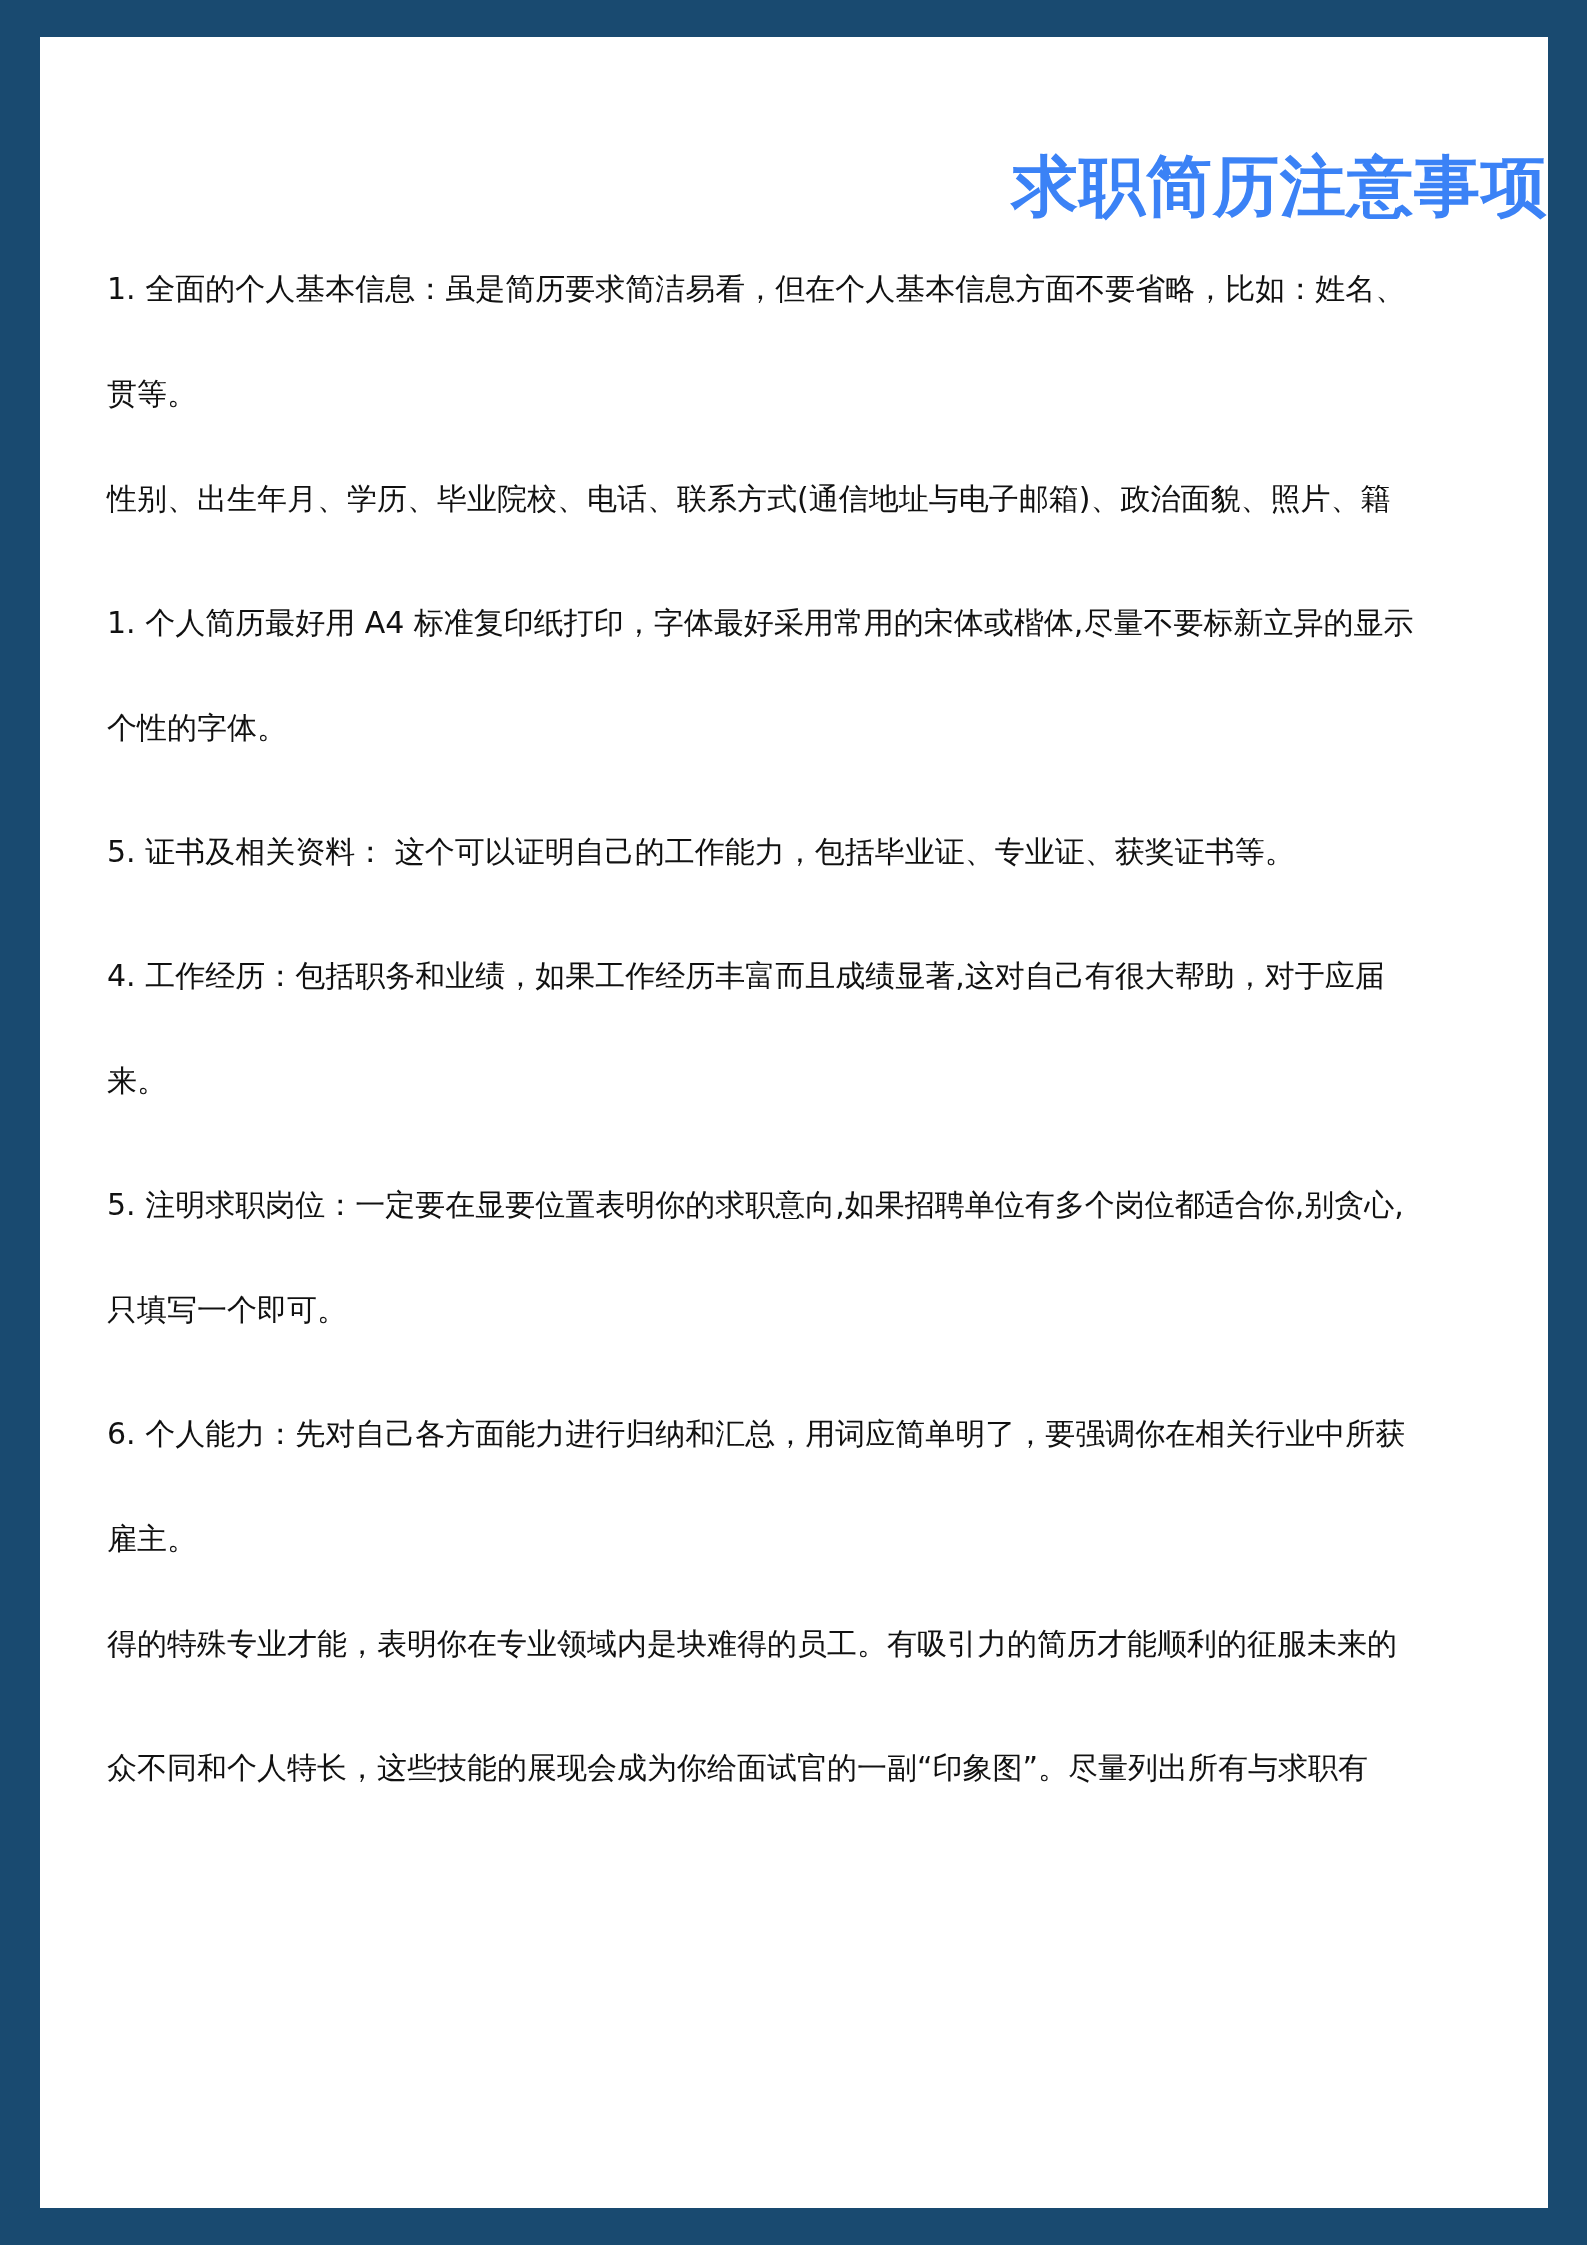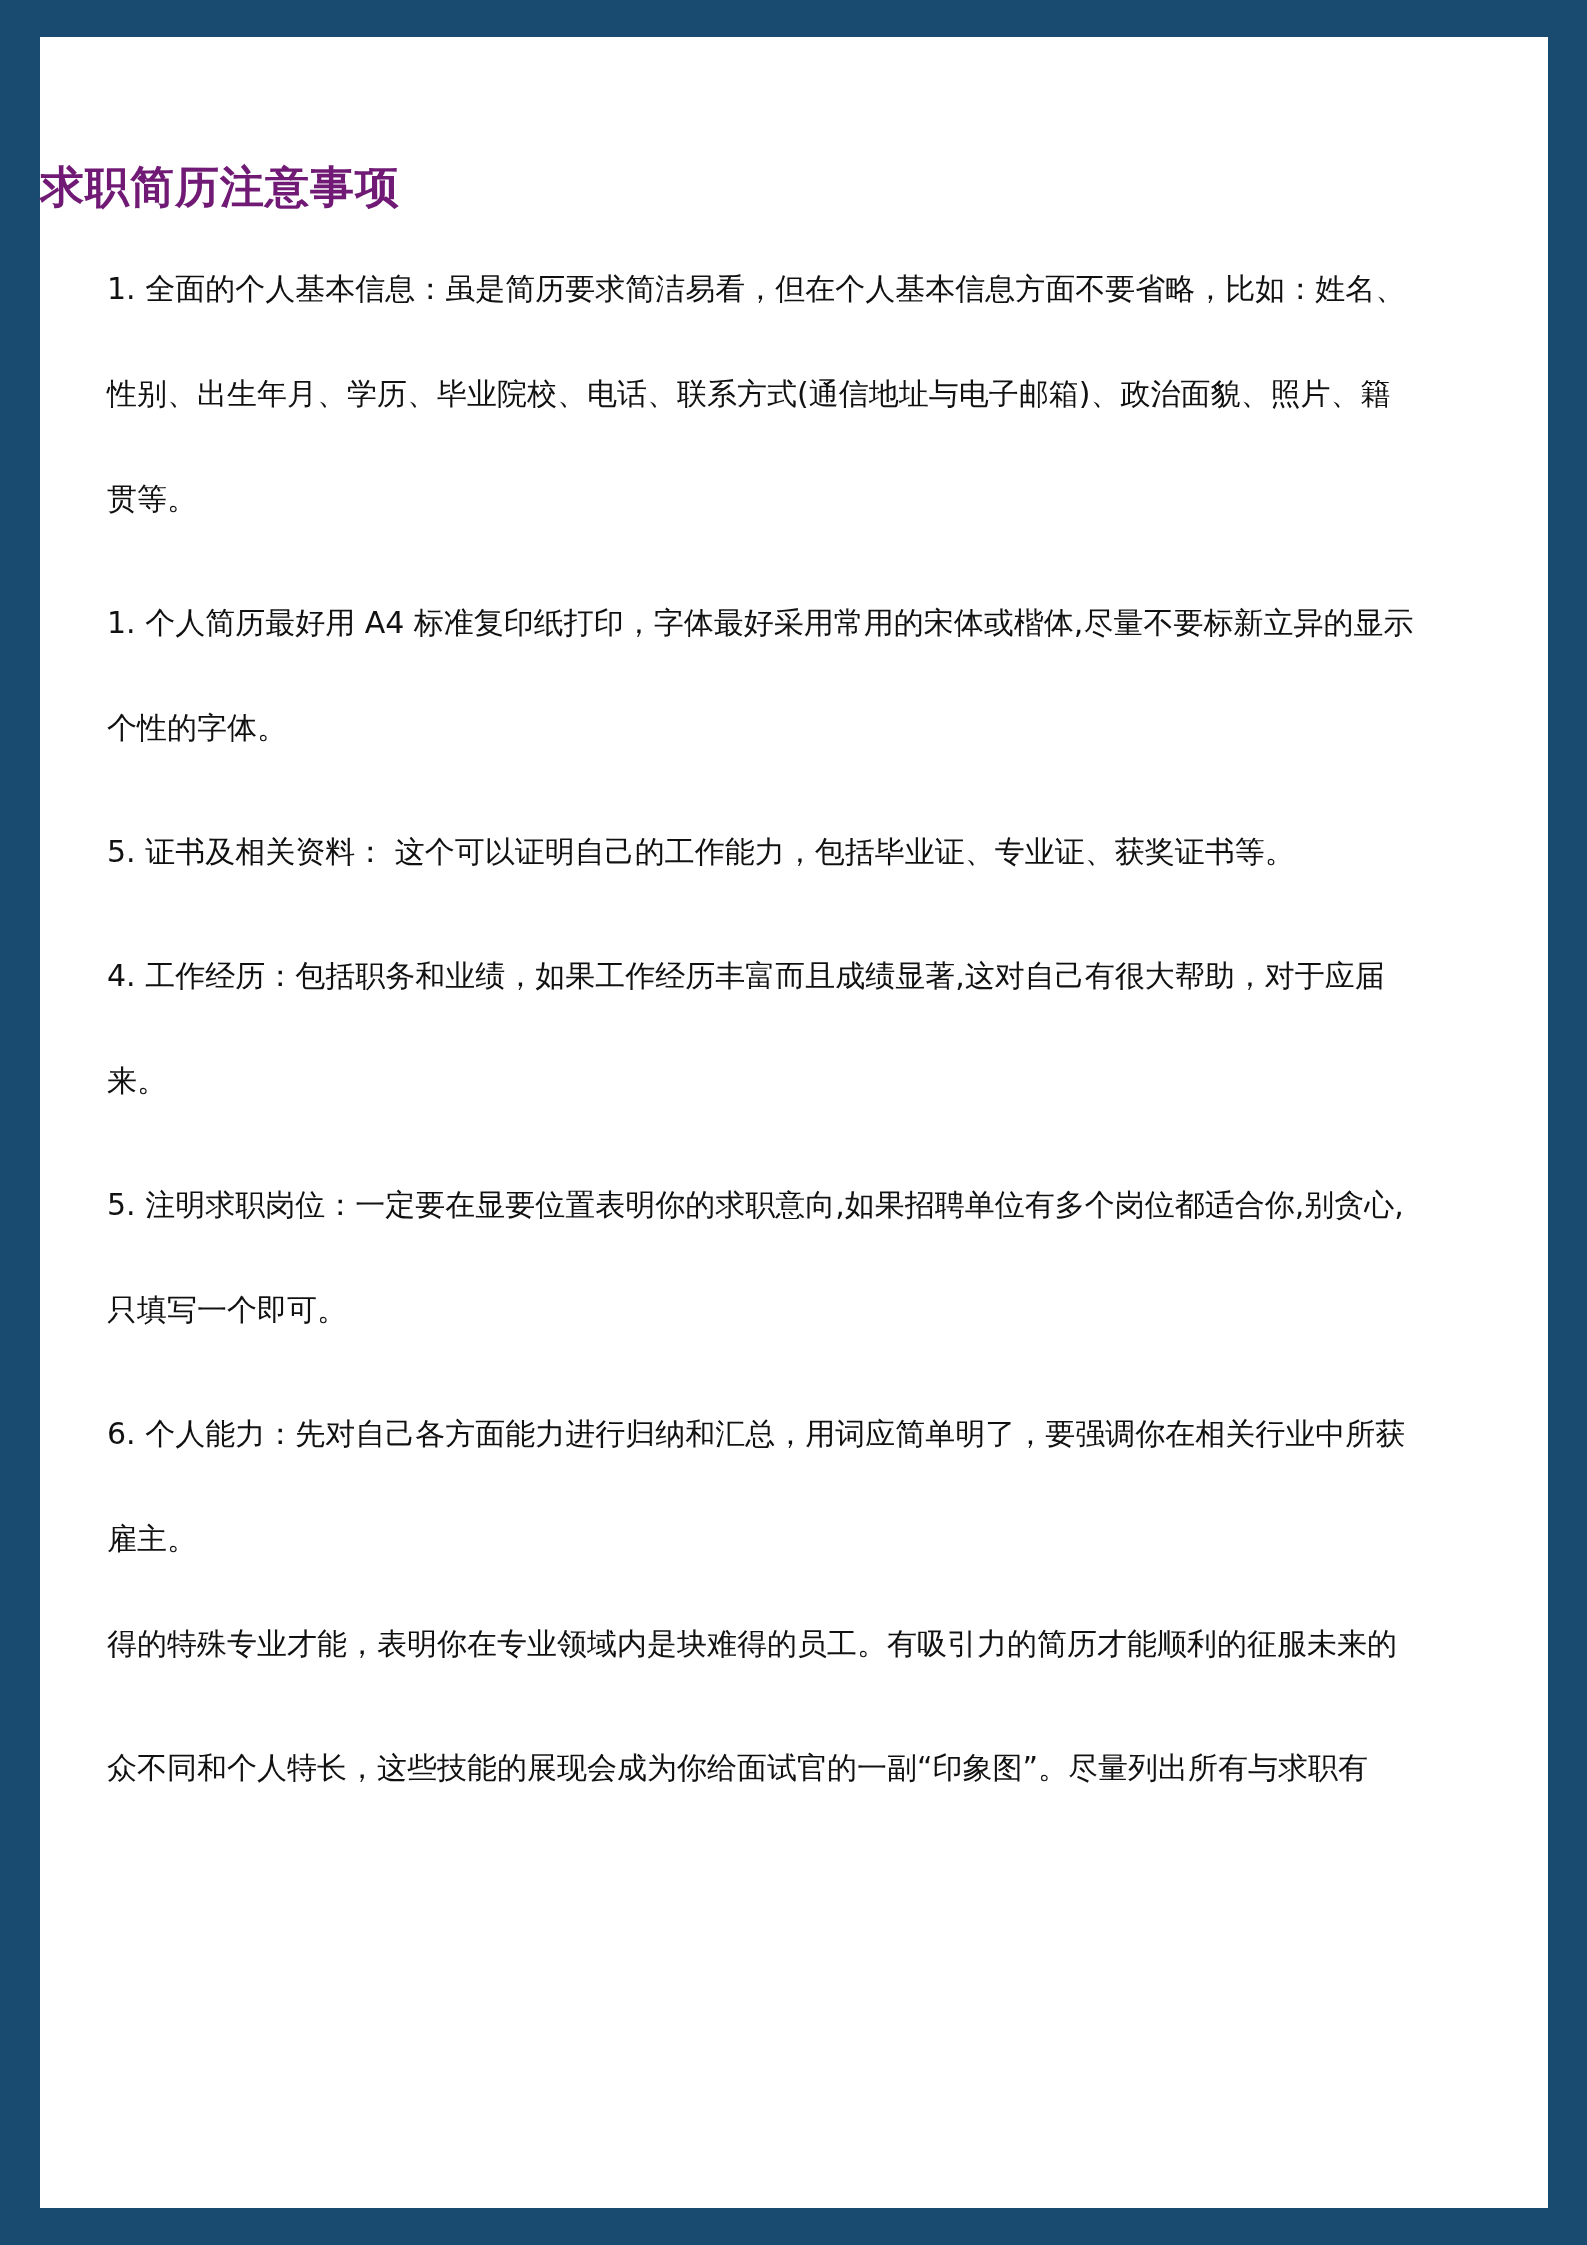--- a/index.html
+++ b/index.html
@@ -17,24 +17,24 @@
     top: 37px;
     width: 1508px;
     height: 2171px;
     background: #ffffff;
   }
   .title {
     position: absolute;
     left: 0;
     right: 0;
     top: 120px;
-    text-align: left;
-    font-size: 44px;
+    text-align: right;
+    font-size: 66px;
     font-weight: bold;
-    color: #701a75;
+    color: #3b82f6;
     letter-spacing: 1px;
     line-height: 60px;
   }
   .content {
     position: absolute;
     left: 67px;
     top: 224px;
     width: 1380px;
   }
   .para {
@@ -53,22 +53,22 @@
 </head>
 <body>
 
 <div class="page">
   <div class="title">求职简历注意事项</div>
 
   <div class="content">
 
     <div class="para">
       <span class="line">1. 全面的个人基本信息：虽是简历要求简洁易看，但在个人基本信息方面不要省略，比如：姓名、</span>
+      <span class="line">贯等。</span>
       <span class="line">性别、出生年月、学历、毕业院校、电话、联系方式(通信地址与电子邮箱)、政治面貌、照片、籍</span>
-      <span class="line">贯等。</span>
     </div>
 
     <div class="para">
       <span class="line">1. 个人简历最好用 A4 标准复印纸打印，字体最好采用常用的宋体或楷体,尽量不要标新立异的显示</span>
       <span class="line">个性的字体。</span>
     </div>
 
     <div class="para">
       <span class="line">5. 证书及相关资料：  这个可以证明自己的工作能力，包括毕业证、专业证、获奖证书等。</span>
     </div>

